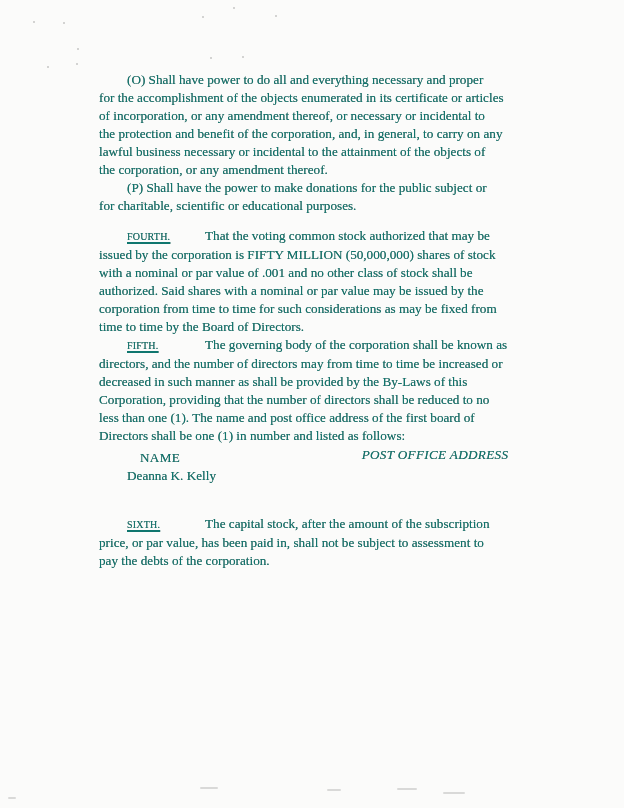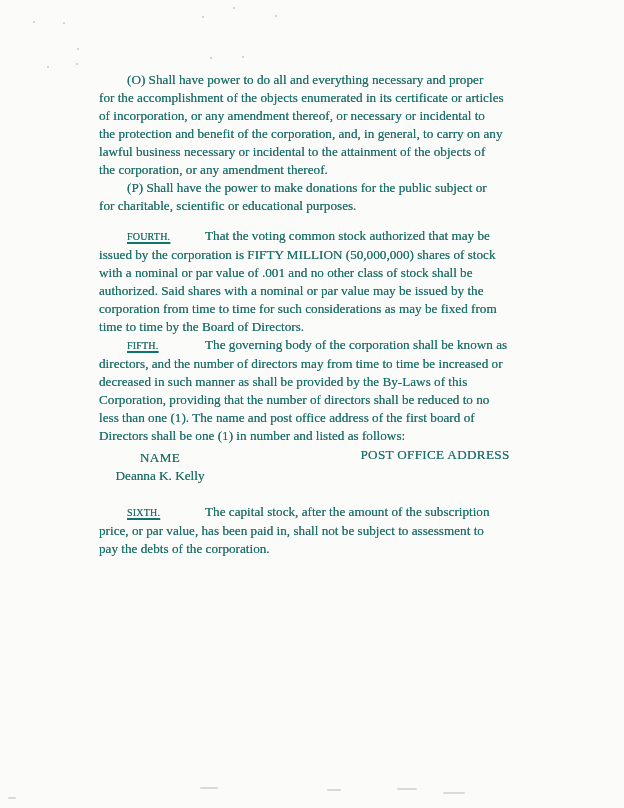--- a/index.html
+++ b/index.html
@@ -39,37 +39,37 @@
     font-weight: normal;
     font-size: 10px;
     letter-spacing: 0.2px;
     text-decoration: underline;
     text-decoration-thickness: 1.5px;
     text-underline-offset: 2px;
   }
   .sec-body { white-space: pre-line; }
   #sec-fourth { margin-top: 12px; }
   #sec-fifth  { margin-top: 0; }
-  #sec-sixth  { }
+  #sec-sixth  { margin-top: 12px; }
   .dir-table {
     position: relative;
     margin-top: 4px;
     height: 54px;
   }
   .dir-col { position: absolute; top: 0; }
   .name-col { left: 5px; width: 112px; }
   .name-col .dir-header { text-align: center; letter-spacing: 0.3px; }
-  .name-col .dir-value { text-align: center; }
+  .name-col .dir-value { text-align: right; }
   .addr-col {
     left: 253px;
     top: -3px;
     width: 166px;
     text-align: center;
   }
-  .addr-col .dir-header { letter-spacing: 0.3px; }
+  .addr-col .dir-header { letter-spacing: 0.3px; font-style: italic; }
   .speck {
     position: absolute;
     width: 2px;
     height: 2px;
     background: #6f6f6f;
     opacity: 0.38;
     border-radius: 50%;
   }
   .smudge {
     position: absolute;

